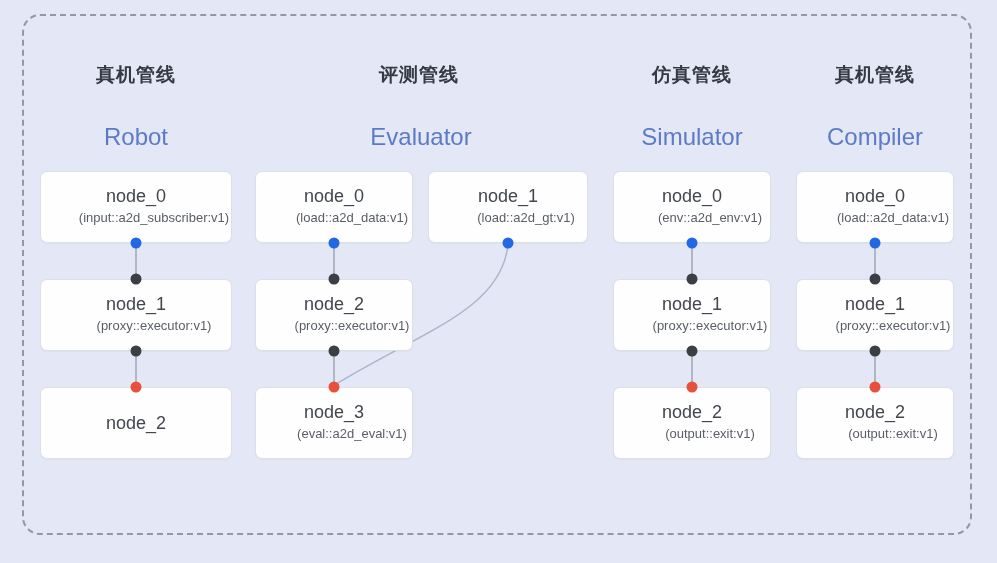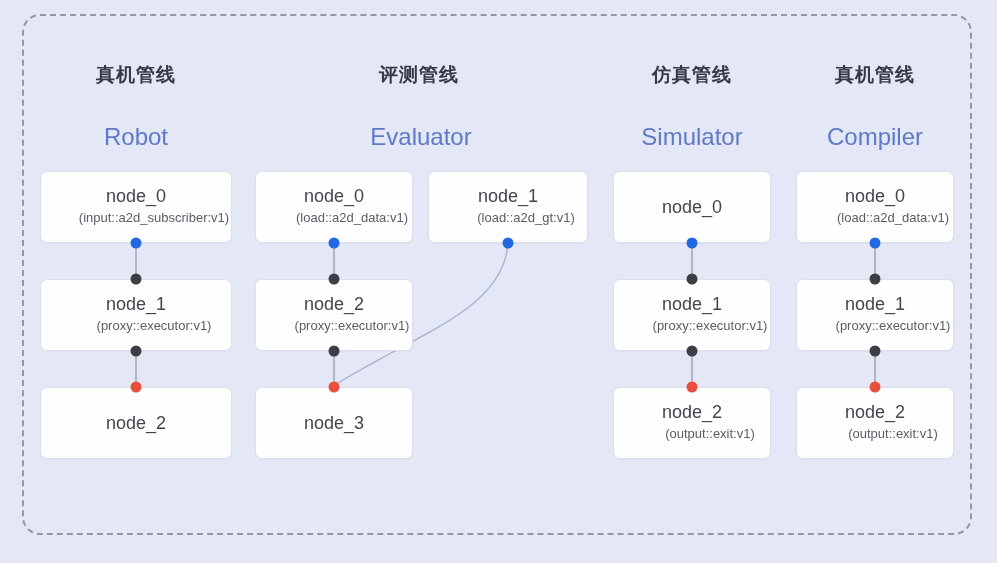--- a/index.html
+++ b/index.html
@@ -88,24 +88,26 @@
 <div class="node" style="left:428px;top:171px;width:160px">
   <div class="nname">node_1</div>
   <div class="nimpl">(load::a2d_gt:v1)</div>
 </div>
 <div class="node" style="left:255px;top:279px;width:158px">
   <div class="nname">node_2</div>
   <div class="nimpl">(proxy::executor:v1)</div>
 </div>
 <div class="node" style="left:255px;top:387px;width:158px">
   <div class="nname">node_3</div>
+  <div class="nimpl">(eval::a2d_eval:v1)</div>
 </div>
 
 <div class="node" style="left:613px;top:171px;width:158px">
   <div class="nname">node_0</div>
+  <div class="nimpl">(env::a2d_env:v1)</div>
 </div>
 <div class="node" style="left:613px;top:279px;width:158px">
   <div class="nname">node_1</div>
   <div class="nimpl">(proxy::executor:v1)</div>
 </div>
 <div class="node" style="left:613px;top:387px;width:158px">
   <div class="nname">node_2</div>
   <div class="nimpl">(output::exit:v1)</div>
 </div>
 

